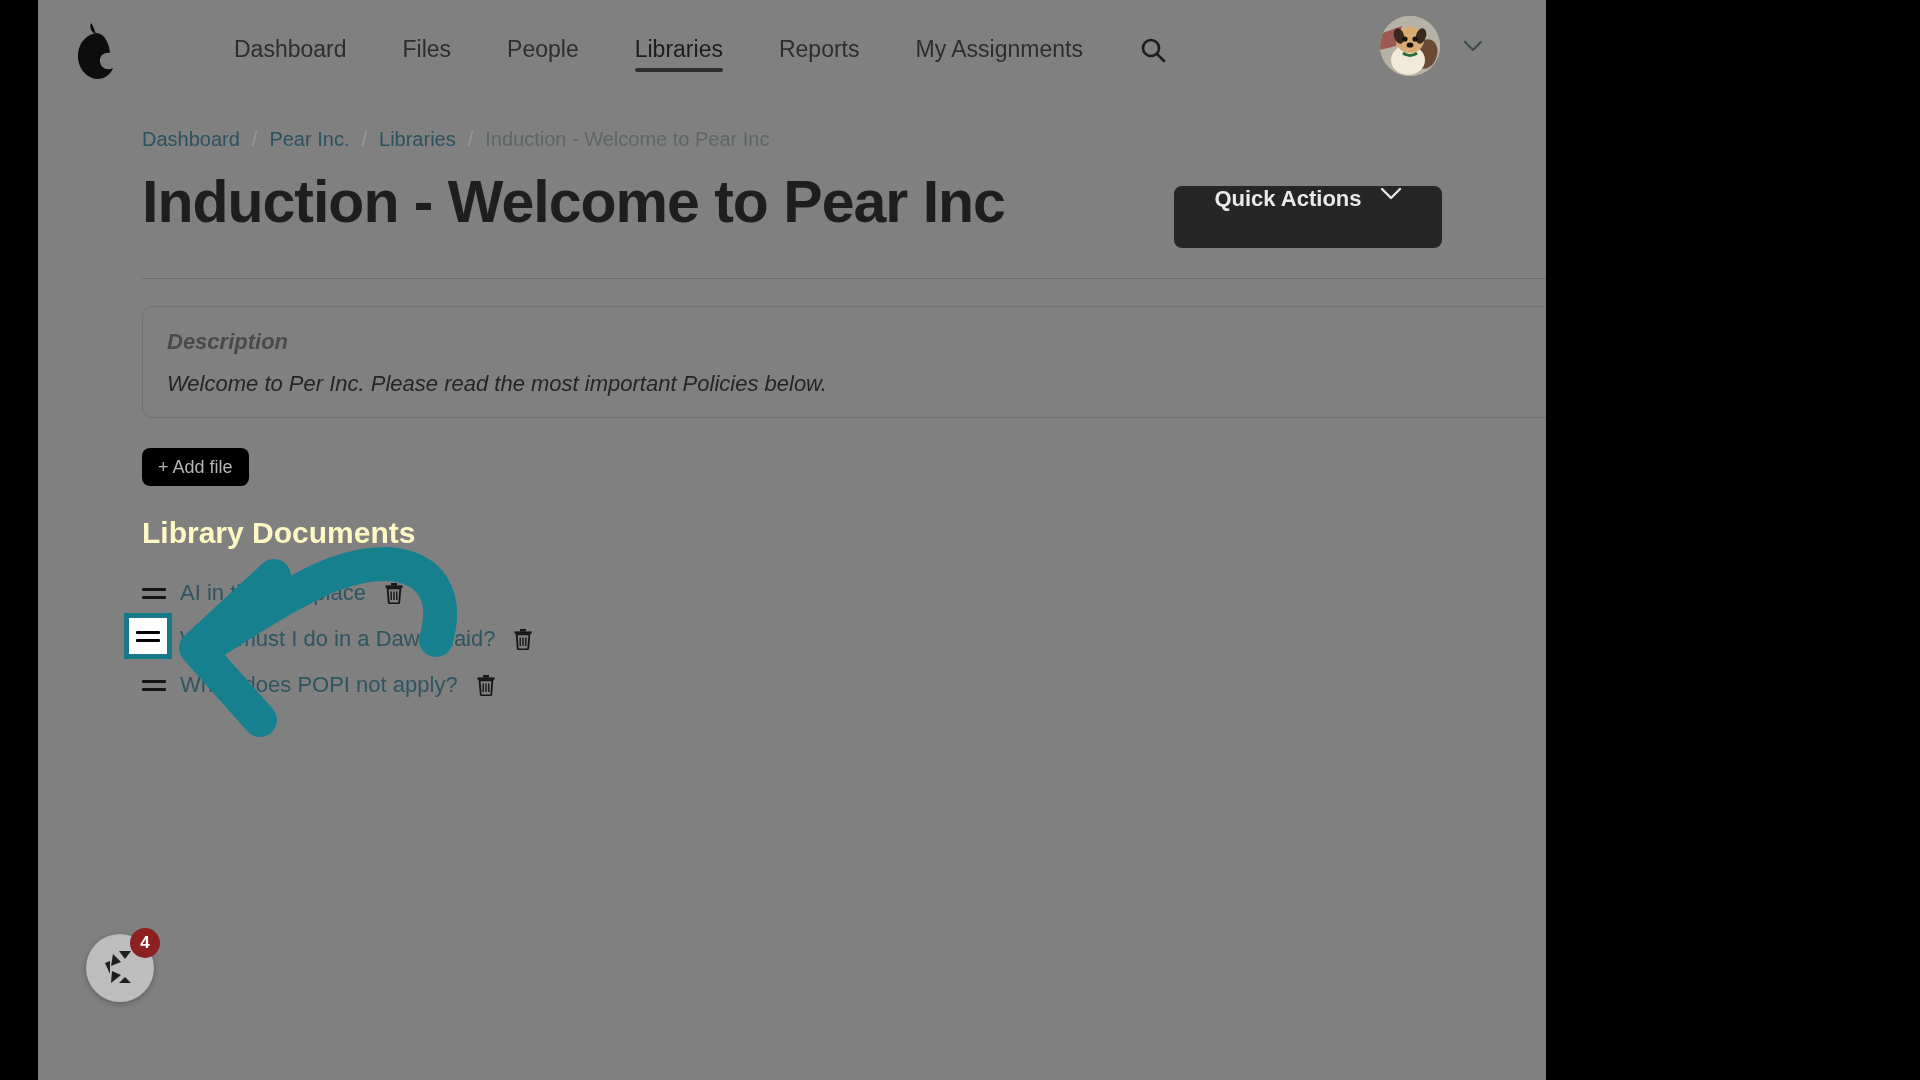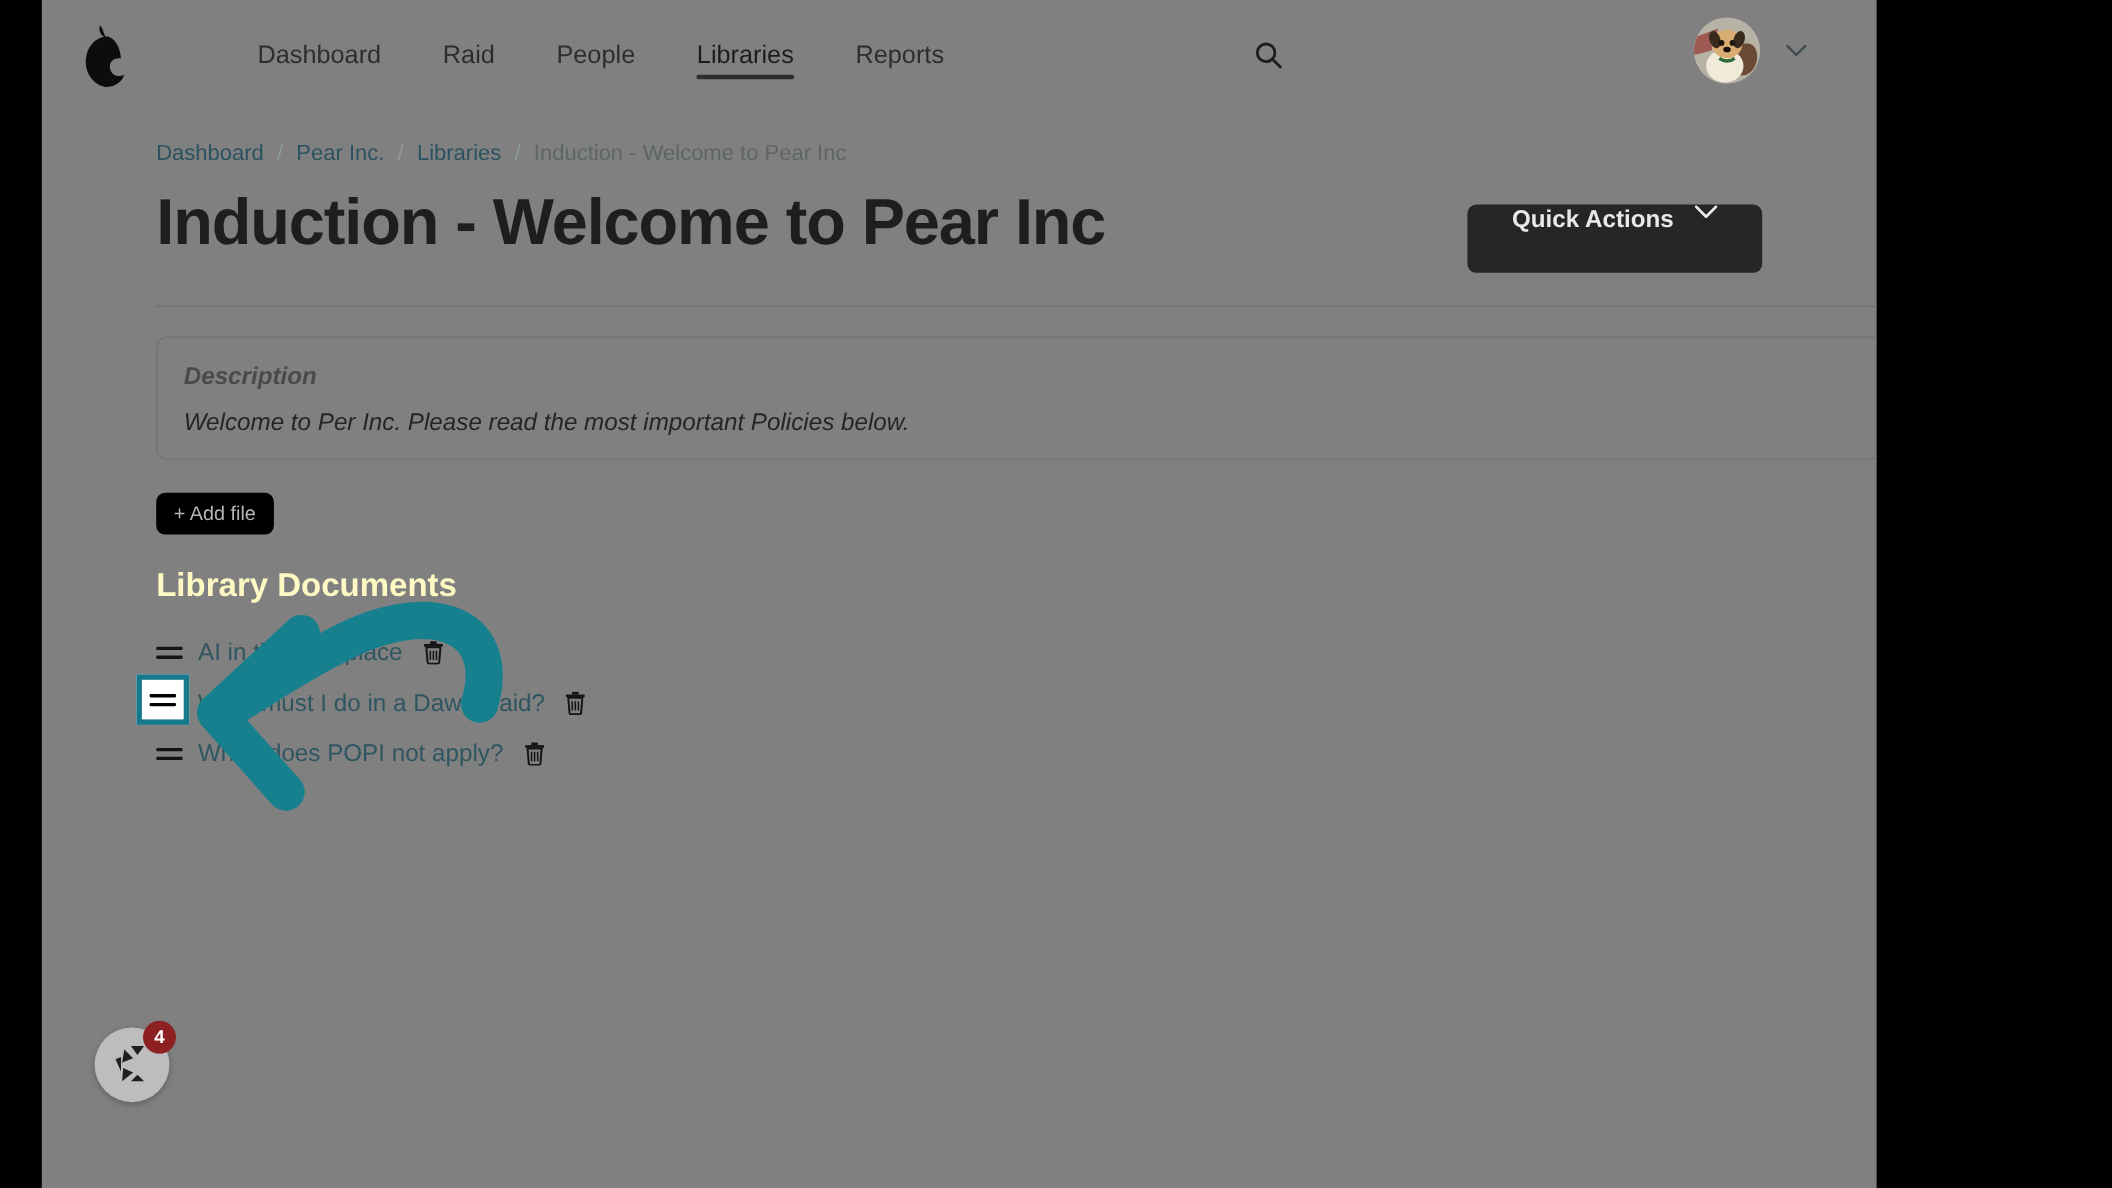--- a/index.html
+++ b/index.html
@@ -5,21 +5,21 @@
   * { box-sizing: border-box; margin: 0; padding: 0; }
   html, body {
     width: 1920px; height: 1080px;
     background: #000;
     font-family: "Liberation Sans", sans-serif;
     overflow: hidden;
   }
   #screen {
     position: absolute;
     left: 38px; top: 0;
-    width: 1668px; height: 1080px;
+    width: 1508px; height: 1080px;
     background: #808080;
     overflow: hidden;
     padding-left: 48px;
   }
 
   
   .topnav {
     position: absolute; left: 0; top: 0;
     width: 100%; height: 98px;
     display: flex; align-items: center;
@@ -193,24 +193,25 @@
     <div class="logo">
       <svg width="52" height="62" viewBox="0 0 52 62" aria-hidden="true">
         <path d="M20 3 C18 8 21 13 25 14 C23 9 22 5 20 3 Z" fill="#0d0d0d"></path>
         <path d="M26 13 C16 14 8 22 7 34 C6 46 14 58 26 59 C34 59 40 54 42 48
                  C36 51 30 48 29 42 C28 36 33 32 39 33 C38 22 33 14 26 13 Z" fill="#0d0d0d"></path>
       </svg>
     </div>
 
     <div class="navlinks">
       <div class="navlink">Dashboard</div>
-      <div class="navlink">Raid</div>
+      <div class="navlink">Files</div>
       <div class="navlink">People</div>
       <div class="navlink active">Libraries</div>
       <div class="navlink">Reports</div>
+      <div class="navlink">My Assignments</div>
     </div>
 
     <div class="searchbtn">
       <svg width="30" height="30" viewBox="0 0 30 30" aria-hidden="true">
         <circle cx="13" cy="12" r="8" fill="none" stroke="#1d1d1d" stroke-width="2.6"></circle>
         <line x1="19" y1="18" x2="26" y2="25" stroke="#1d1d1d" stroke-width="2.6" stroke-linecap="round"></line>
       </svg>
     </div>
 
     <div class="avatar">

